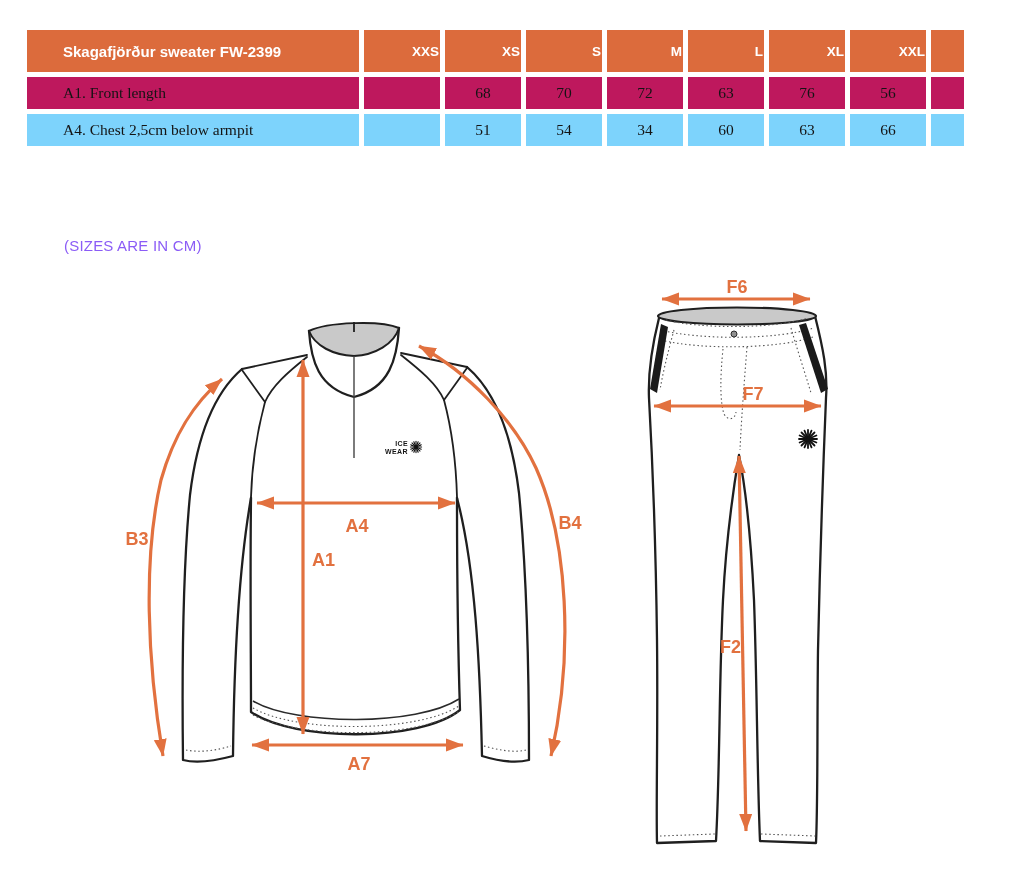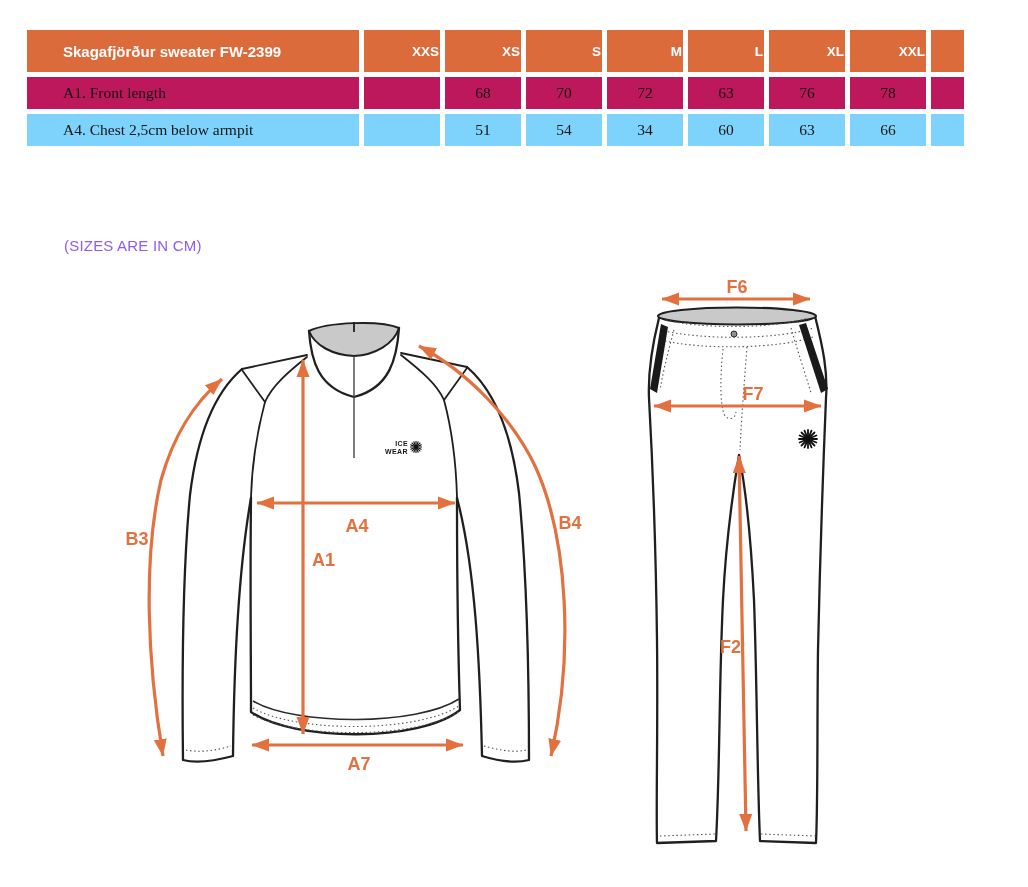--- a/index.html
+++ b/index.html
@@ -62,21 +62,21 @@
     </thead>
     <tbody>
       <tr class="r-dark">
         <td class="t-label">A1. Front length</td>
         <td></td>
         <td>68</td>
         <td>70</td>
         <td>72</td>
         <td>63</td>
         <td>76</td>
-        <td>78</td>
+        <td>56</td>
         <td></td>
       </tr>
       <tr class="r-light">
         <td class="t-label">A4. Chest 2,5cm below armpit</td>
         <td></td>
         <td>51</td>
         <td>54</td>
         <td>34</td>
         <td>60</td>
         <td>63</td>

